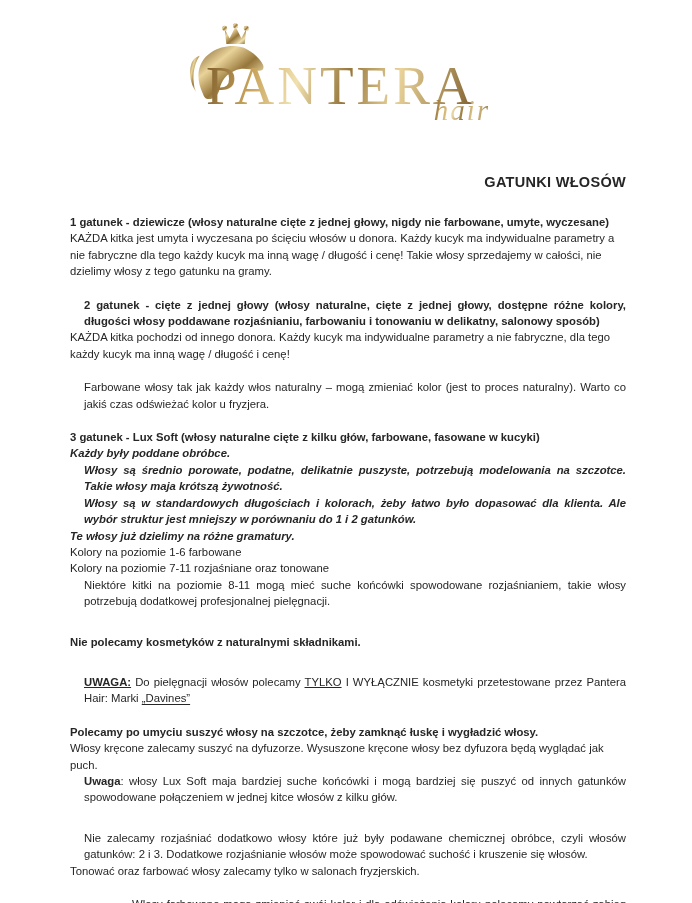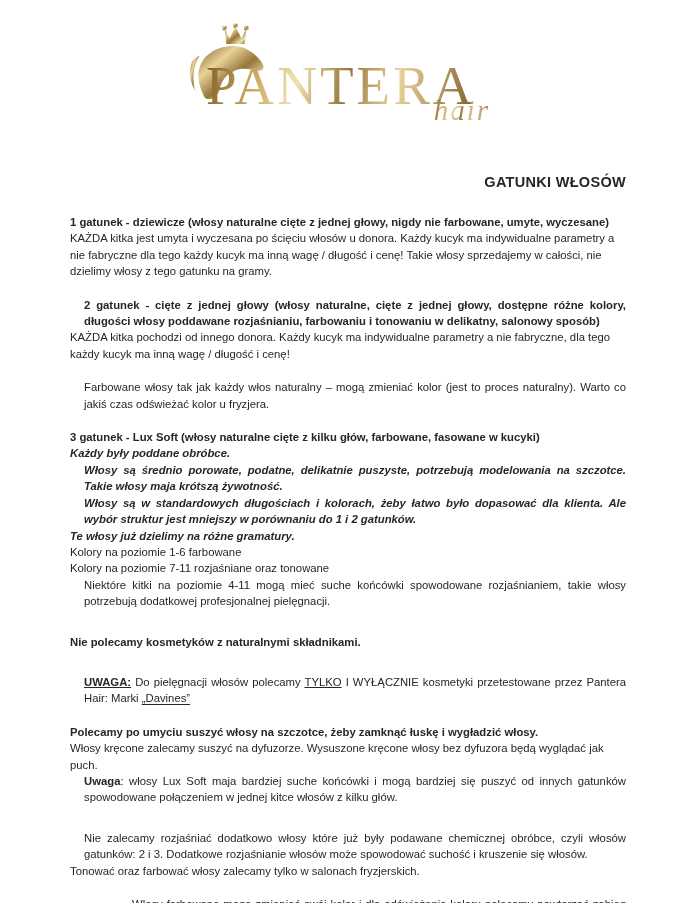--- a/index.html
+++ b/index.html
@@ -90,21 +90,21 @@
   <div class="block p just">Farbowane włosy tak jak każdy włos naturalny – mogą zmieniać kolor (jest to proces naturalny). Warto co jakiś czas odświeżać kolor u fryzjera.</div>
 
   <div class="block-lg">
     <div class="p b">3 gatunek - Lux Soft (włosy naturalne cięte z kilku głów, farbowane, fasowane w kucyki)</div>
     <div class="p bi">Każdy były poddane obróbce.</div>
     <div class="p bi just">Włosy są średnio porowate, podatne, delikatnie puszyste, potrzebują modelowania na szczotce. Takie włosy maja krótszą żywotność.</div>
     <div class="p bi just">Włosy są w standardowych długościach i kolorach, żeby łatwo było dopasować dla klienta. Ale wybór struktur jest mniejszy w porównaniu do 1 i 2 gatunków.</div>
     <div class="p bi">Te włosy już dzielimy na różne gramatury.</div>
     <div class="p">Kolory na poziomie 1-6 farbowane</div>
     <div class="p">Kolory na poziomie 7-11 rozjaśniane oraz tonowane</div>
-    <div class="p just">Niektóre kitki na poziomie 4-11 mogą mieć suche końcówki spowodowane rozjaśnianiem, takie włosy potrzebują dodatkowej profesjonalnej pielęgnacji.</div>
+    <div class="p just">Niektóre kitki na poziomie 8-11 mogą mieć suche końcówki spowodowane rozjaśnianiem, takie włosy potrzebują dodatkowej profesjonalnej pielęgnacji.</div>
   </div>
 
   <div class="block-lg p b">Nie polecamy kosmetyków z naturalnymi składnikami.</div>
 
   <div class="block p just">
     <span class="b u">UWAGA:</span><span> Do pielęgnacji włosów polecamy </span><span class="u">TYLKO</span><span> I WYŁĄCZNIE kosmetyki przetestowane przez Pantera Hair: Marki </span><span class="squiggle">„Davines”</span>
   </div>
 
   <div class="block-lg">
     <div class="p b">Polecamy po umyciu suszyć włosy na szczotce, żeby zamknąć łuskę i wygładzić włosy.</div>

